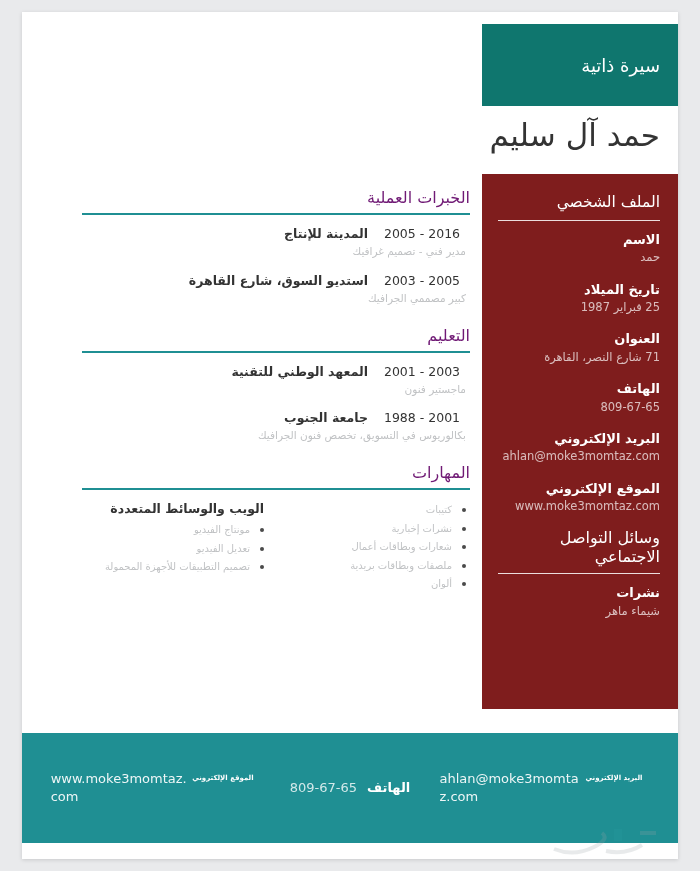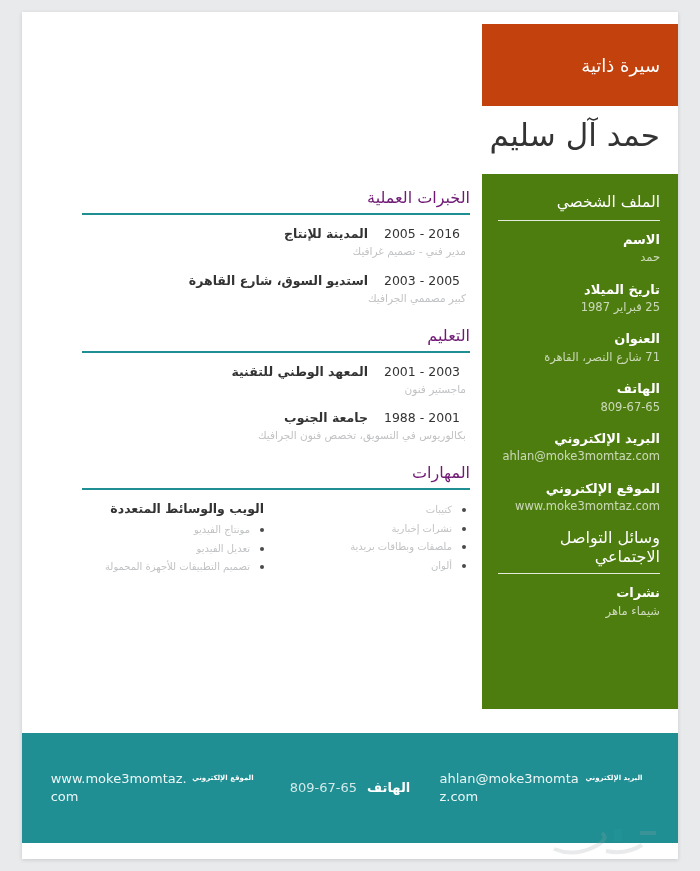--- a/index.html
+++ b/index.html
@@ -25,21 +25,21 @@
     box-shadow: 0 1px 4px rgba(0,0,0,0.14);
   }
 
   
   .cv-ribbon {
     position: absolute;
     right: 0;
     top: 12px;
     width: 196px;
     height: 82px;
-    background: #c2410c;
+    background: #0f766e;
     box-sizing: border-box;
     display: flex;
     align-items: center;
     justify-content: flex-start;
     padding-right: 18px;
   }
   .cv-ribbon-text {
     color: #ffffff;
     font-size: 18px;
     letter-spacing: 0.5px;
@@ -60,21 +60,21 @@
     line-height: 1.25;
   }
 
   
   .sidebar {
     position: absolute;
     right: 0;
     top: 162px;
     width: 196px;
     height: 535px;
-    background: #4d7c0f;
+    background: #7f1d1d;
     box-sizing: border-box;
     padding: 18px 18px 10px 16px;
     color: #ffffff;
     text-align: right;
   }
   .sb-heading {
     font-size: 15.5px;
     font-weight: 400;
     color: #ffffff;
     line-height: 1.35;
@@ -360,20 +360,21 @@
     </div>
 
     <div class="section">
       <div class="sec-title">المهارات</div>
       <div class="sec-rule"></div>
       <div class="skills-cols" id="skill-cols">
           <div class="skill-col right">
             <ul class="skill-list">
               <li><span class="bullet"></span>كتيبات</li>
               <li><span class="bullet"></span>نشرات إخبارية</li>
+              <li><span class="bullet"></span>شعارات وبطاقات أعمال</li>
               <li><span class="bullet"></span>ملصقات وبطاقات بريدية</li>
               <li><span class="bullet"></span>ألوان</li>
             </ul>
           </div>
           <div class="skill-col left">
             <div class="skill-head">الويب والوسائط المتعددة</div>
             <ul class="skill-list">
               <li><span class="bullet"></span>مونتاج الفيديو</li>
               <li><span class="bullet"></span>تعديل الفيديو</li>
               <li><span class="bullet"></span>تصميم التطبيقات للأجهزة المحمولة</li>

